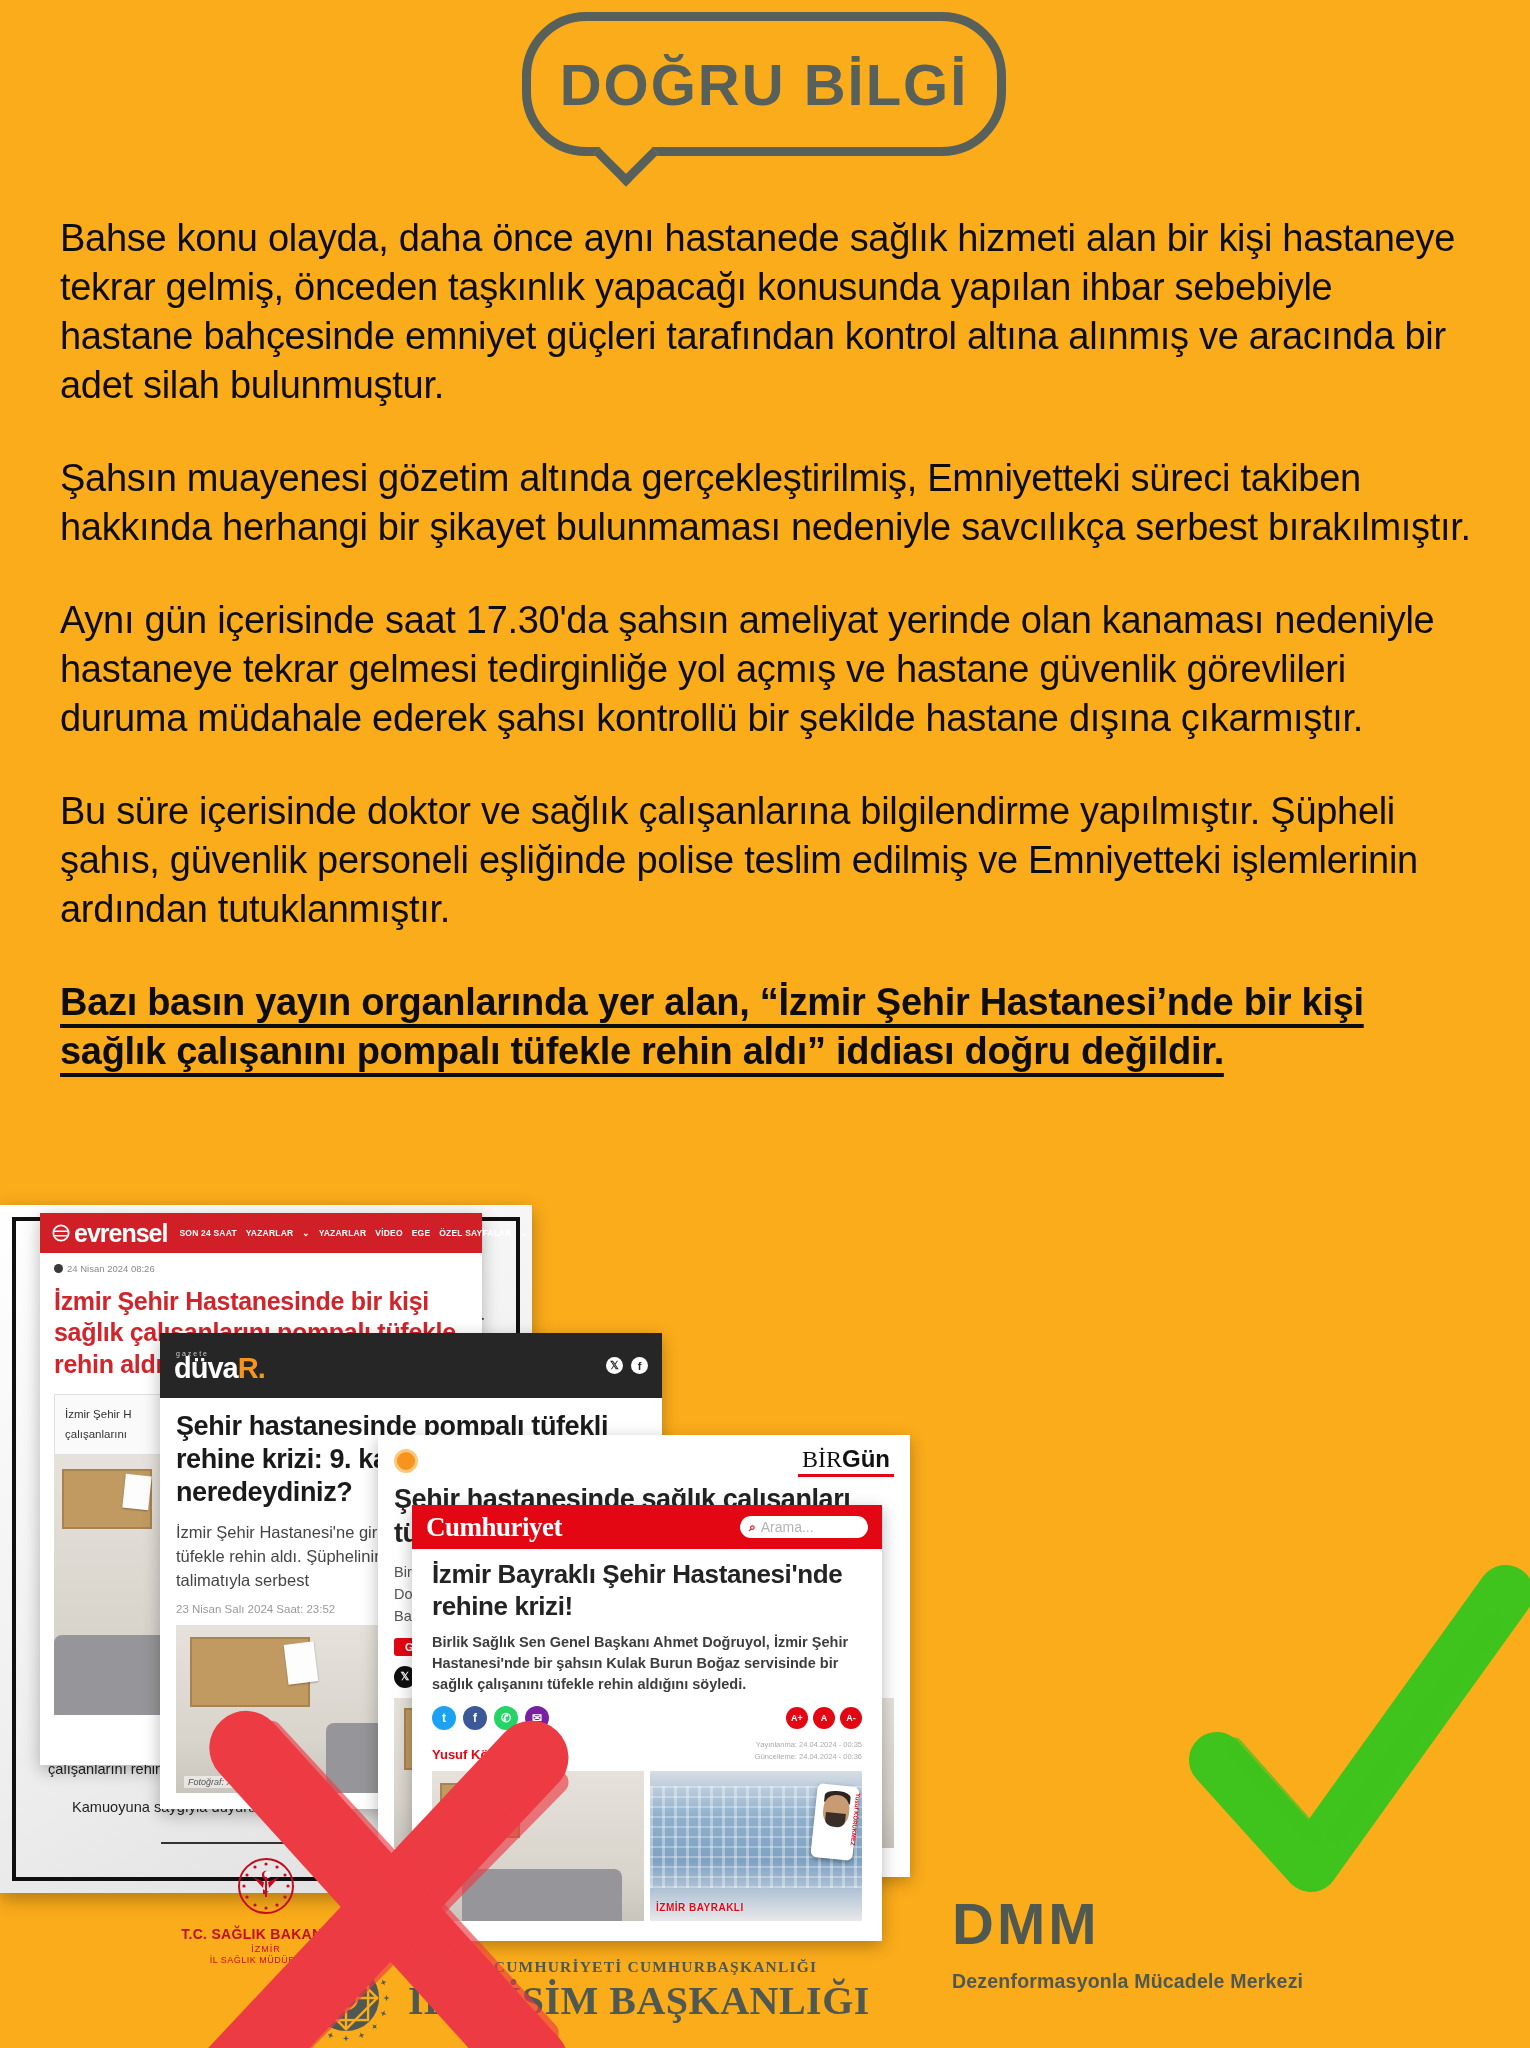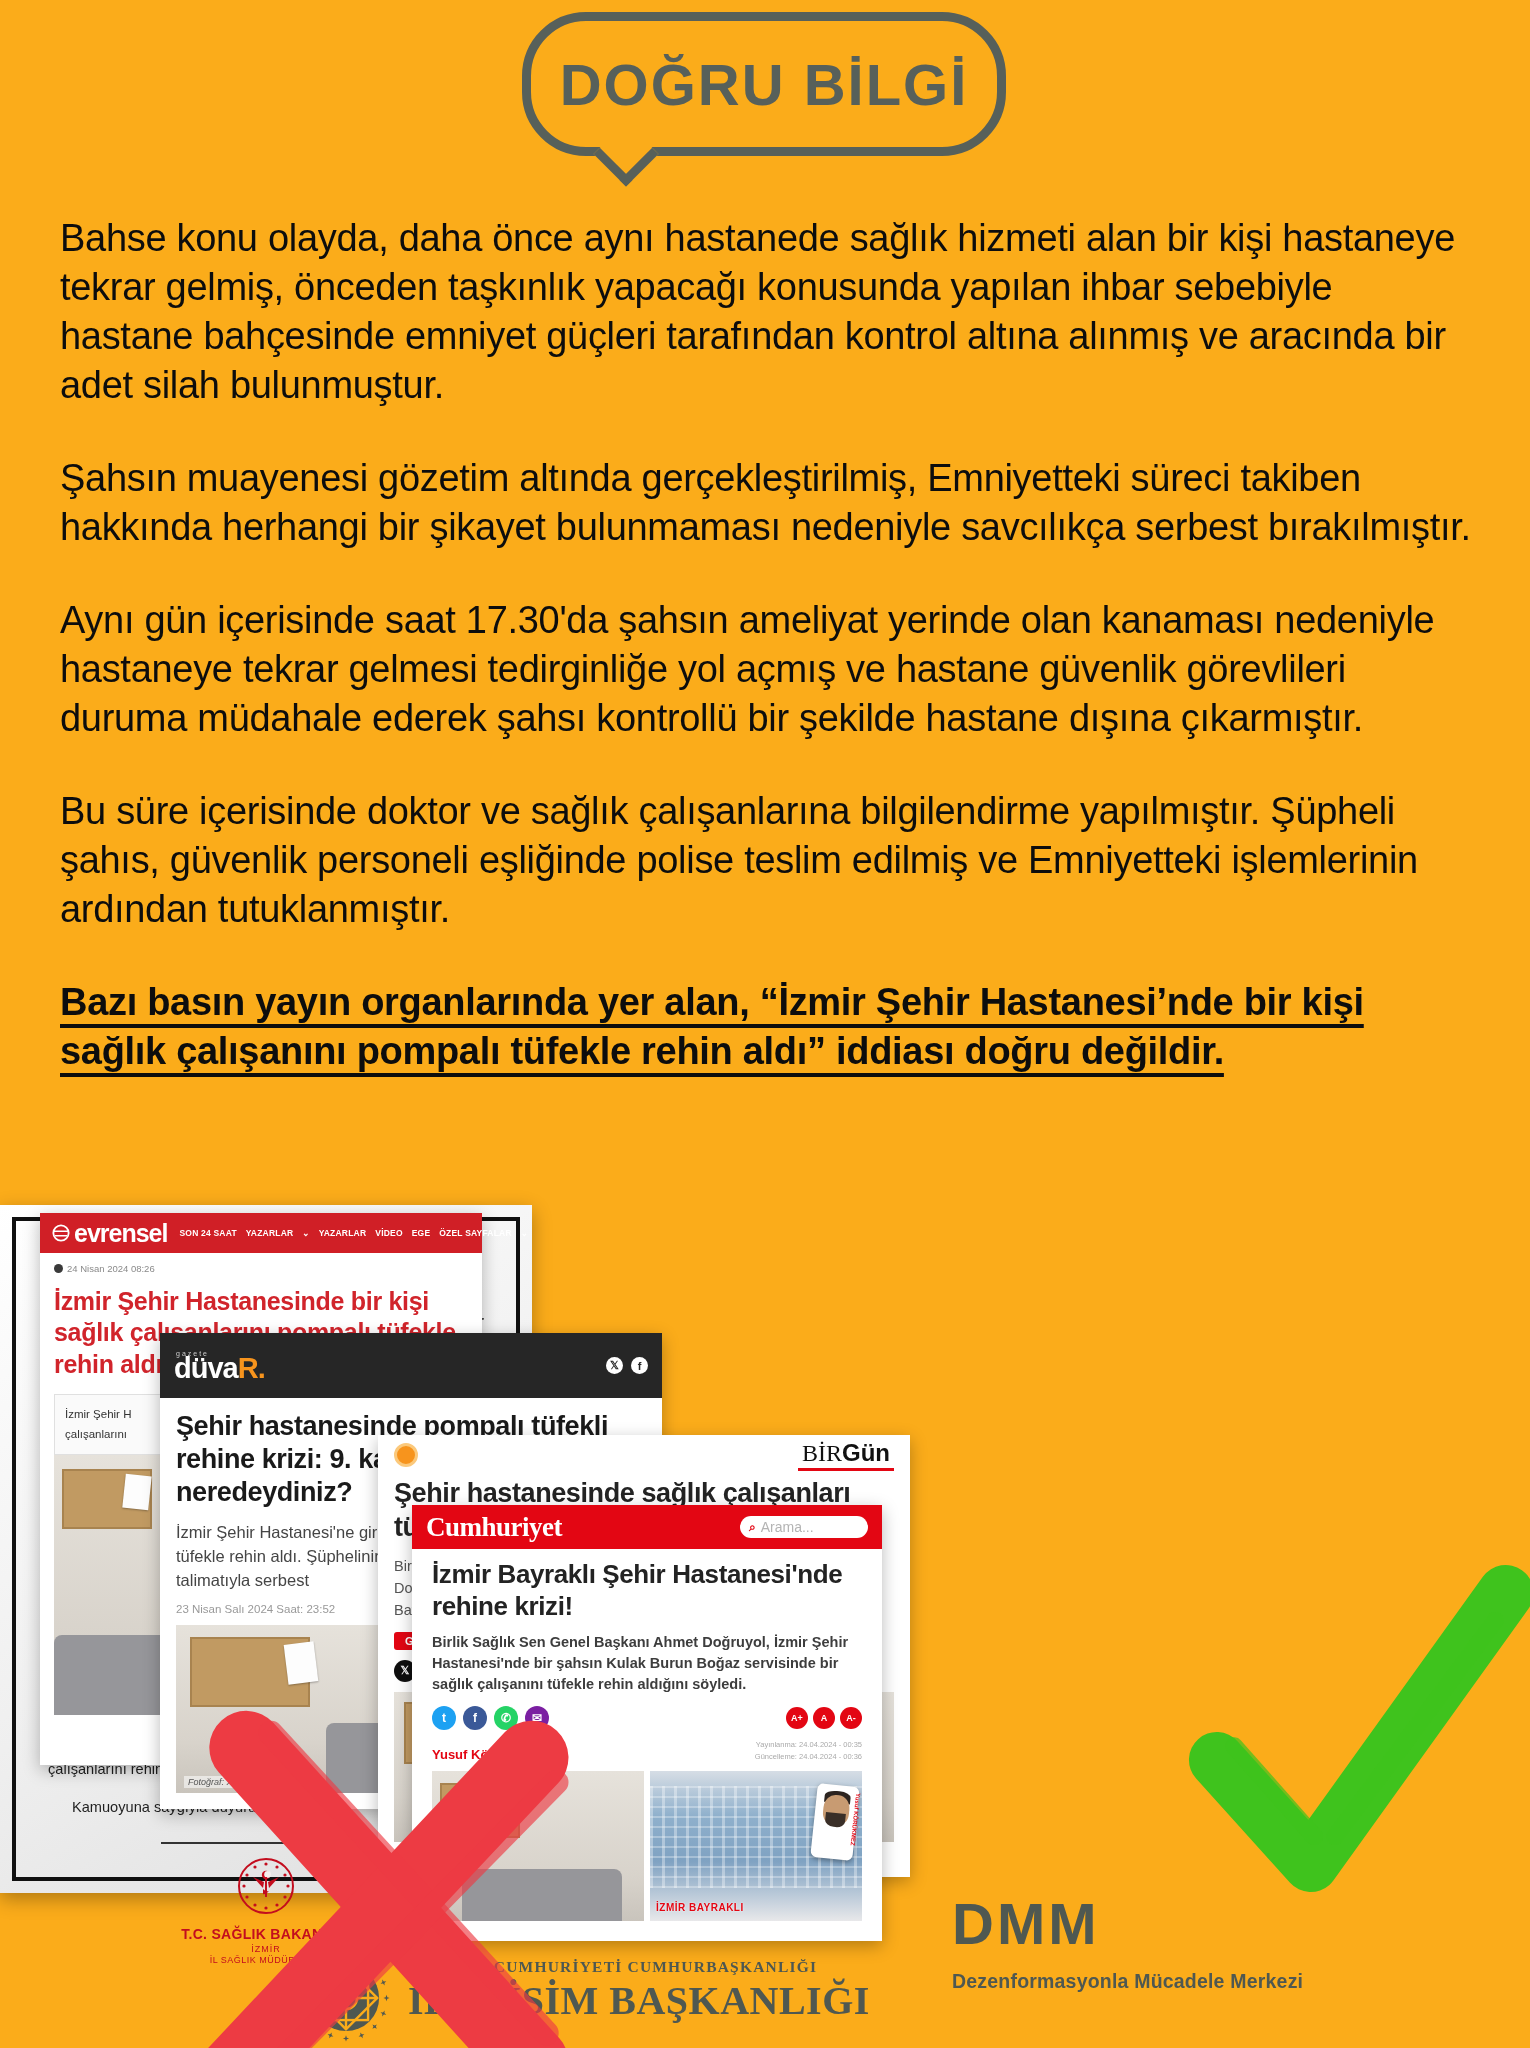--- a/index.html
+++ b/index.html
@@ -64,21 +64,21 @@
   .du-body { padding:12px 16px 0 16px; }
   .du-headline { font-size:27px; font-weight:bold; color:#1a1a1a; line-height:1.22; letter-spacing:-0.4px; }
   .du-text { margin-top:12px; font-size:16.5px; color:#454545; line-height:1.45; }
   .du-text2 { font-size:16.5px; color:#454545; line-height:1.45; }
   .du-date { margin-top:10px; font-size:11.5px; color:#999; }
   .du-photo { margin-top:10px; height:168px; }
   .du-caption { position:absolute; left:8px; bottom:5px; font-size:9px; font-style:italic; color:#555; background:rgba(255,255,255,.55); padding:1px 4px; }
 
   
   .bg-card { left:378px; top:230px; width:532px; height:442px; z-index:3; }
-  .bg-top { display:flex; align-items:center; justify-content:space-between; padding:4px 16px 0 16px; }
+  .bg-top { display:flex; align-items:center; justify-content:space-between; padding:10px 16px 0 16px; }
   .bg-fav { width:24px; height:24px; border-radius:50%; background:#F7941D; border:3px solid #fbc97c; }
   .bg-logo { font-size:24px; color:#111; border-bottom:3px solid #E30613; padding:0 4px 1px 4px; }
   .bg-logo .serif { font-family:"Liberation Serif", serif; }
   .bg-logo .bold { font-weight:bold; }
   .bg-headline { padding:6px 16px 0 16px; font-size:27px; font-weight:bold; color:#232323; line-height:1.25; letter-spacing:-0.4px; }
   .bg-body { padding:10px 16px 0 16px; font-size:14.5px; color:#555; line-height:1.55; }
   .bg-meta { display:flex; align-items:center; gap:10px; padding:10px 16px 0 16px; }
   .bg-badge { background:#E30613; color:#fff; font-size:11px; font-weight:bold; padding:3px 11px; border-radius:3px; }
   .bg-date { font-size:10.5px; color:#9a9a9a; }
   .bg-icons { display:flex; gap:7px; padding:10px 16px 0 16px; }

